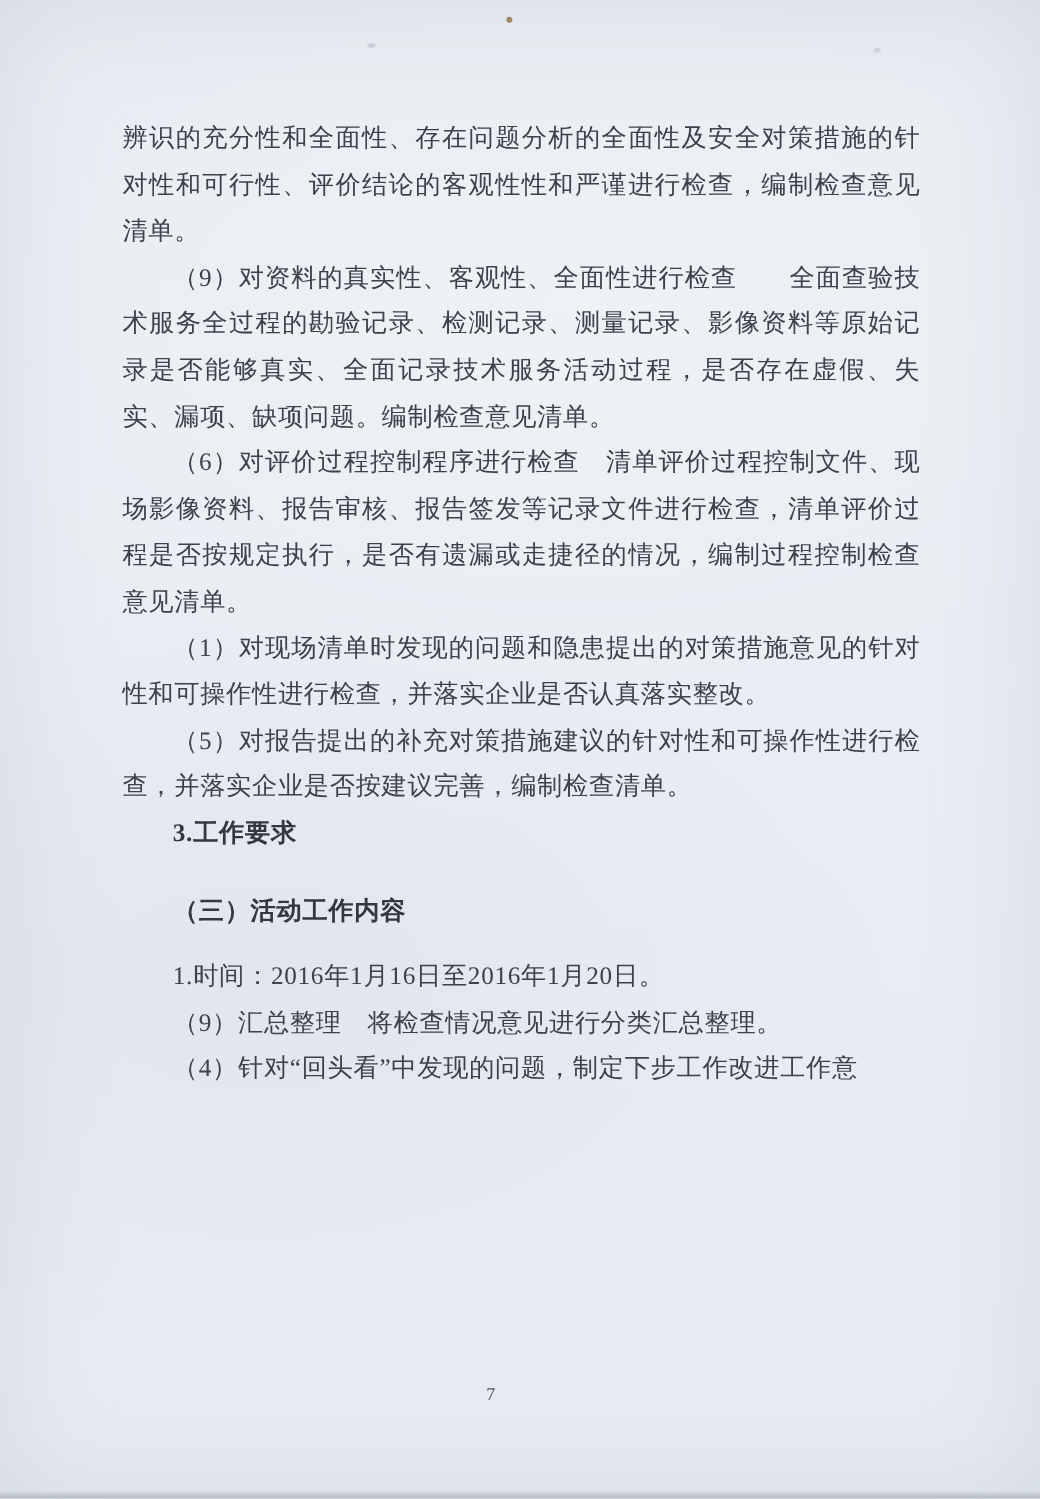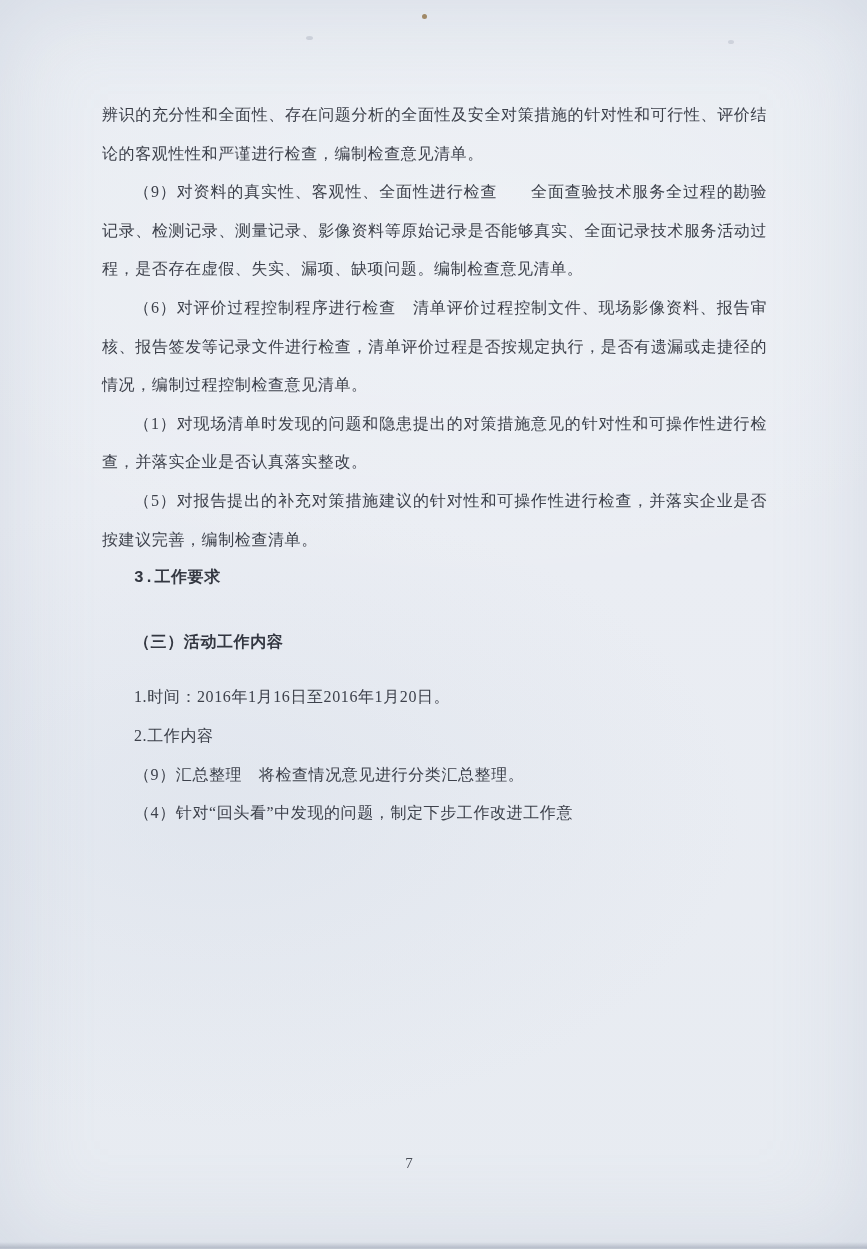--- a/index.html
+++ b/index.html
@@ -24,33 +24,33 @@
     position: absolute;
     inset: 0;
     box-shadow: inset 0 0 90px rgba(170,180,198,0.30);
     pointer-events: none;
   }
   .content {
     position: absolute;
     left: 102px;
     top: 96px;
     width: 665px;
-    font-size: 16px;
+    font-size: 21px;
     line-height: 38.6px;
     letter-spacing: 0.6px;
     color: #3d414b;
     text-align: justify;
     text-justify: inter-ideograph;
   }
   .content p {
     margin: 0;
     text-justify: inter-ideograph;
   }
   .indent { text-indent: 2em; }
-  .bold   { font-weight: bold; color: #333741; font-family: Liberation Mono, monospace; }
+  .bold   { font-weight: bold; color: #333741; }
   .sec-heading {
     margin-top: 26px !important;
     margin-bottom: 16px !important;
   }
   .page-number {
     position: absolute;
     left: 0;
     top: 1155px;
     width: 818px;
     text-align: center;
@@ -107,21 +107,20 @@
 
   <div class="content">
     <p>辨识的充分性和全面性、存在问题分析的全面性及安全对策措施的针对性和可行性、评价结论的客观性性和严谨进行检查，编制检查意见清单。</p>
     <p class="indent">（9）对资料的真实性、客观性、全面性进行检查　　全面查验技术服务全过程的勘验记录、检测记录、测量记录、影像资料等原始记录是否能够真实、全面记录技术服务活动过程，是否存在虚假、失实、漏项、缺项问题。编制检查意见清单。</p>
     <p class="indent">（6）对评价过程控制程序进行检查　清单评价过程控制文件、现场影像资料、报告审核、报告签发等记录文件进行检查，清单评价过程是否按规定执行，是否有遗漏或走捷径的情况，编制过程控制检查意见清单。</p>
     <p class="indent">（1）对现场清单时发现的问题和隐患提出的对策措施意见的针对性和可操作性进行检查，并落实企业是否认真落实整改。</p>
     <p class="indent">（5）对报告提出的补充对策措施建议的针对性和可操作性进行检查，并落实企业是否按建议完善，编制检查清单。</p>
     <p class="indent bold">3.工作要求</p>
     <p class="indent bold sec-heading">（三）活动工作内容</p>
     <p class="indent">1.时间：2016年1月16日至2016年1月20日。</p>
-    <p class="indent">2.工作内容</p>
     <p class="indent">（9）汇总整理　将检查情况意见进行分类汇总整理。</p>
     <p class="indent">（4）针对“回头看”中发现的问题，制定下步工作改进工作意</p>
   </div>
 
   <div class="page-number">7</div>
 
   <div class="bottom-edge"></div>
 
 </div>
 

